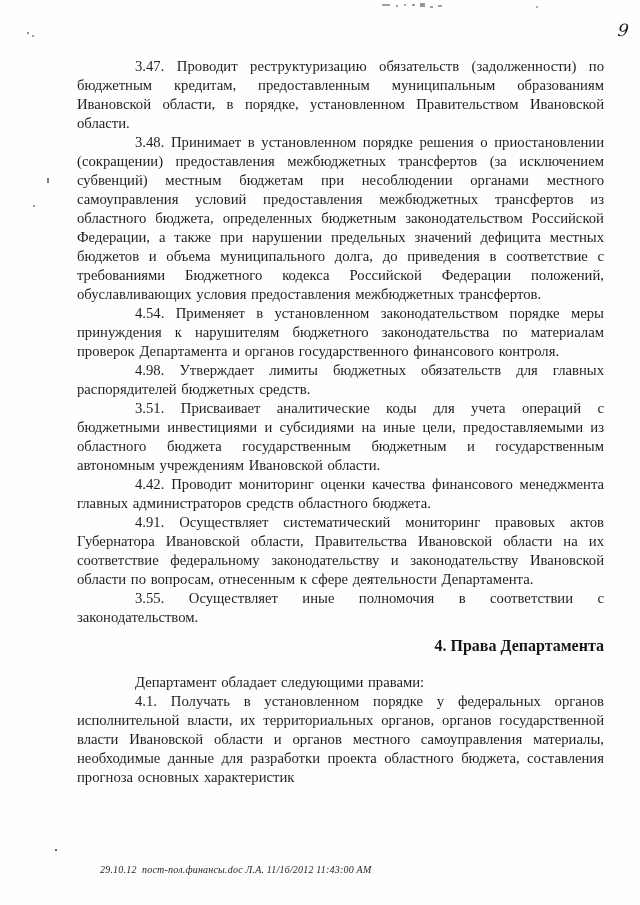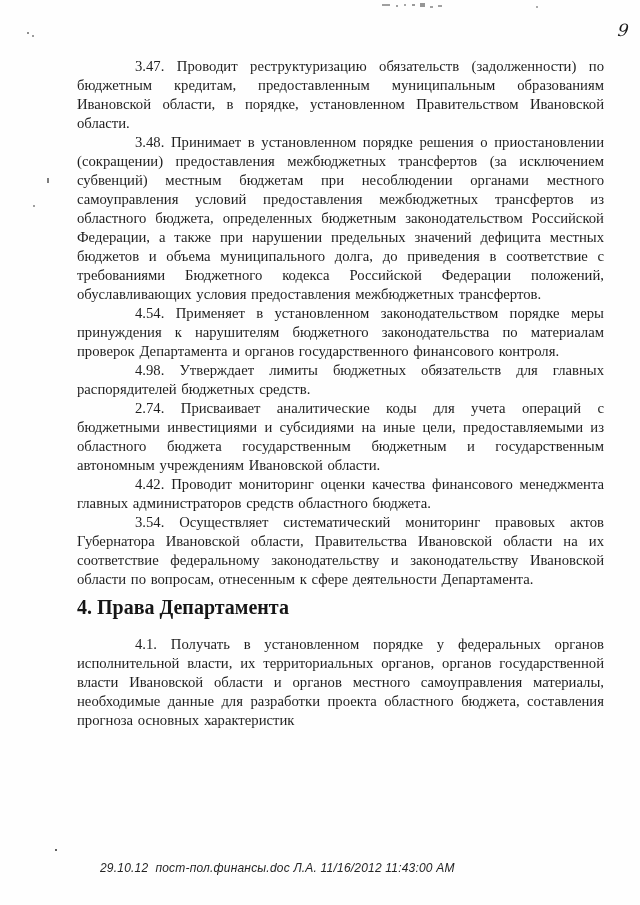--- a/index.html
+++ b/index.html
@@ -38,33 +38,33 @@
     hyphens: none;
   }
   .doc-body p {
     margin: 0;
     padding: 0;
     text-indent: 58px;
     word-spacing: 1px;
   }
   .section-heading {
     margin: 9px 0 18px 0;
-    text-align: left;
+    text-align: right;
     text-indent: 0;
     font-weight: bold;
-    font-size: 20px;
+    font-size: 16px;
     color: #161616;
   }
   .footer-note {
     position: absolute;
     left: 100px;
     bottom: 30px;
-    font-family: Liberation Sans, sans-serif;
+    font-family: Liberation Serif, serif;
     font-style: italic;
-    font-size: 12px;
+    font-size: 10px;
     letter-spacing: 0.2px;
     color: #242424;
     white-space: pre;
   }
   .speck {
     position: absolute;
     background: #8f8f8f;
   }
 </style>
 </head>
@@ -87,22 +87,24 @@
   <div class="speck" style="left:209px;top:722px;width:2px;height:2px;background:#9a9a9a;"></div>
   <div class="speck" style="left:55px;top:849px;width:2px;height:2px;background:#616161;"></div>
 
   <div class="page-number">9</div>
 
   <div class="doc-body">
     <p>3.47. Проводит реструктуризацию обязательств (задолженности) по бюджетным кредитам, предоставленным муниципальным образованиям Ивановской области, в порядке, установленном Правительством Ивановской области.</p>
     <p>3.48. Принимает в установленном порядке решения о приостановлении (сокращении) предоставления межбюджетных трансфертов (за исключением субвенций) местным бюджетам при несоблюдении органами местного самоуправления условий предоставления межбюджетных трансфертов из областного бюджета, определенных бюджетным законодательством Российской Федерации, а также при нарушении предельных значений дефицита местных бюджетов и объема муниципального долга, до приведения в соответствие с требованиями Бюджетного кодекса Российской Федерации положений, обуславливающих условия предоставления межбюджетных трансфертов.</p>
     <p>4.54. Применяет в установленном законодательством порядке меры принуждения к нарушителям бюджетного законодательства по материалам проверок Департамента и органов государственного финансового контроля.</p>
     <p>4.98. Утверждает лимиты бюджетных обязательств для главных распорядителей бюджетных средств.</p>
-    <p>2.74. Присваивает аналитические коды для учета операций с бюджетными инвестициями и субсидиями на иные цели, предоставляемыми из областного бюджета государственным бюджетным и государственным автономным учреждениям Ивановской области.</p>
+    <p>3.51. Присваивает аналитические коды для учета операций с бюджетными инвестициями и субсидиями на иные цели, предоставляемыми из областного бюджета государственным бюджетным и государственным автономным учреждениям Ивановской области.</p>
     <p>4.42. Проводит мониторинг оценки качества финансового менеджмента главных администраторов средств областного бюджета.</p>
-    <p>3.54. Осуществляет систематический мониторинг правовых актов Губернатора Ивановской области, Правительства Ивановской области на их соответствие федеральному законодательству и законодательству Ивановской области по вопросам, отнесенным к сфере деятельности Департамента.</p>
+    <p>4.91. Осуществляет систематический мониторинг правовых актов Губернатора Ивановской области, Правительства Ивановской области на их соответствие федеральному законодательству и законодательству Ивановской области по вопросам, отнесенным к сфере деятельности Департамента.</p>
+    <p>3.55. Осуществляет иные полномочия в соответствии с законодательством.</p>
     <div class="section-heading">4. Права Департамента</div>
+    <p>Департамент обладает следующими правами:</p>
     <p>4.1. Получать в установленном порядке у федеральных органов исполнительной власти, их территориальных органов, органов государственной власти Ивановской области и органов местного самоуправления материалы, необходимые данные для разработки проекта областного бюджета, составления прогноза основных характеристик</p>
   </div>
 
   <div class="footer-note">29.10.12  пост-пол.финансы.doc Л.А. 11/16/2012 11:43:00 AM</div>
 
 </div>
 
 </body></html>

